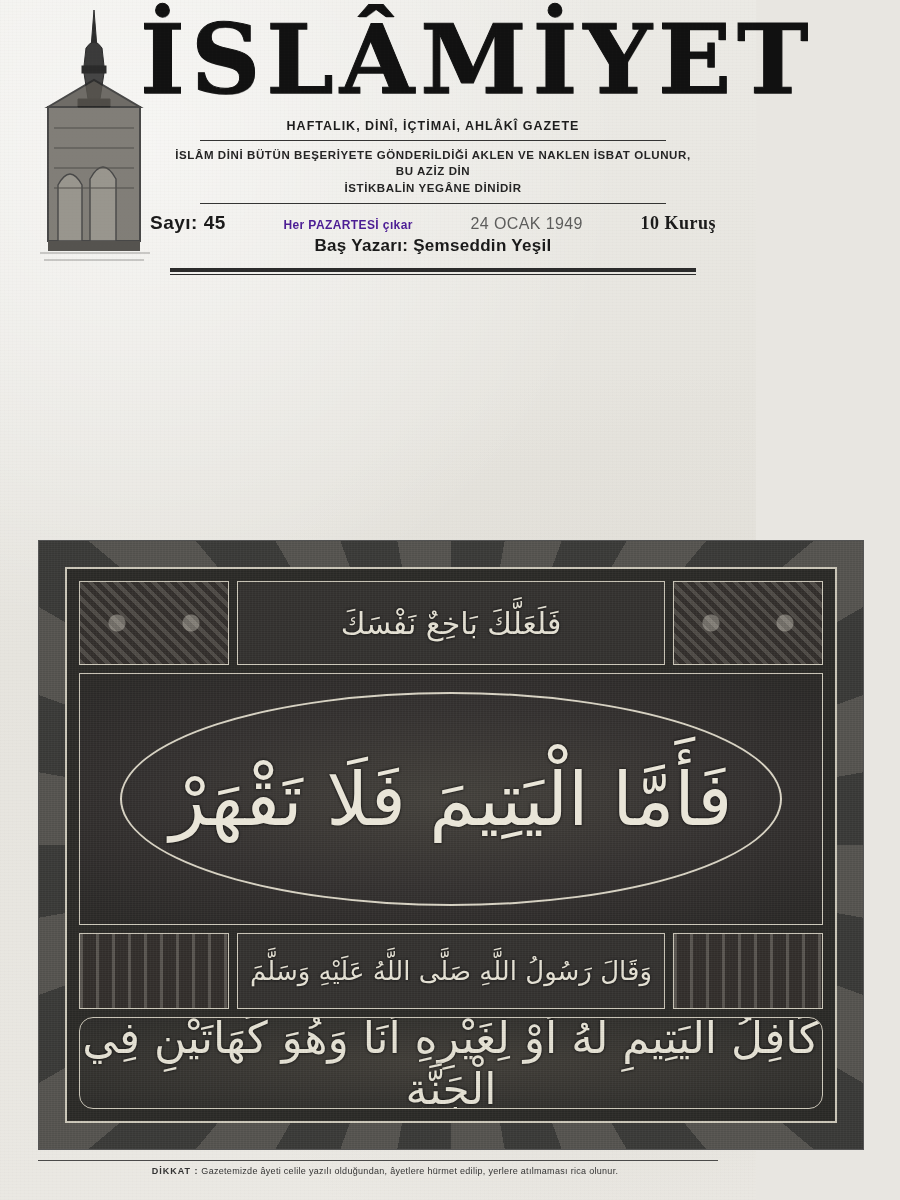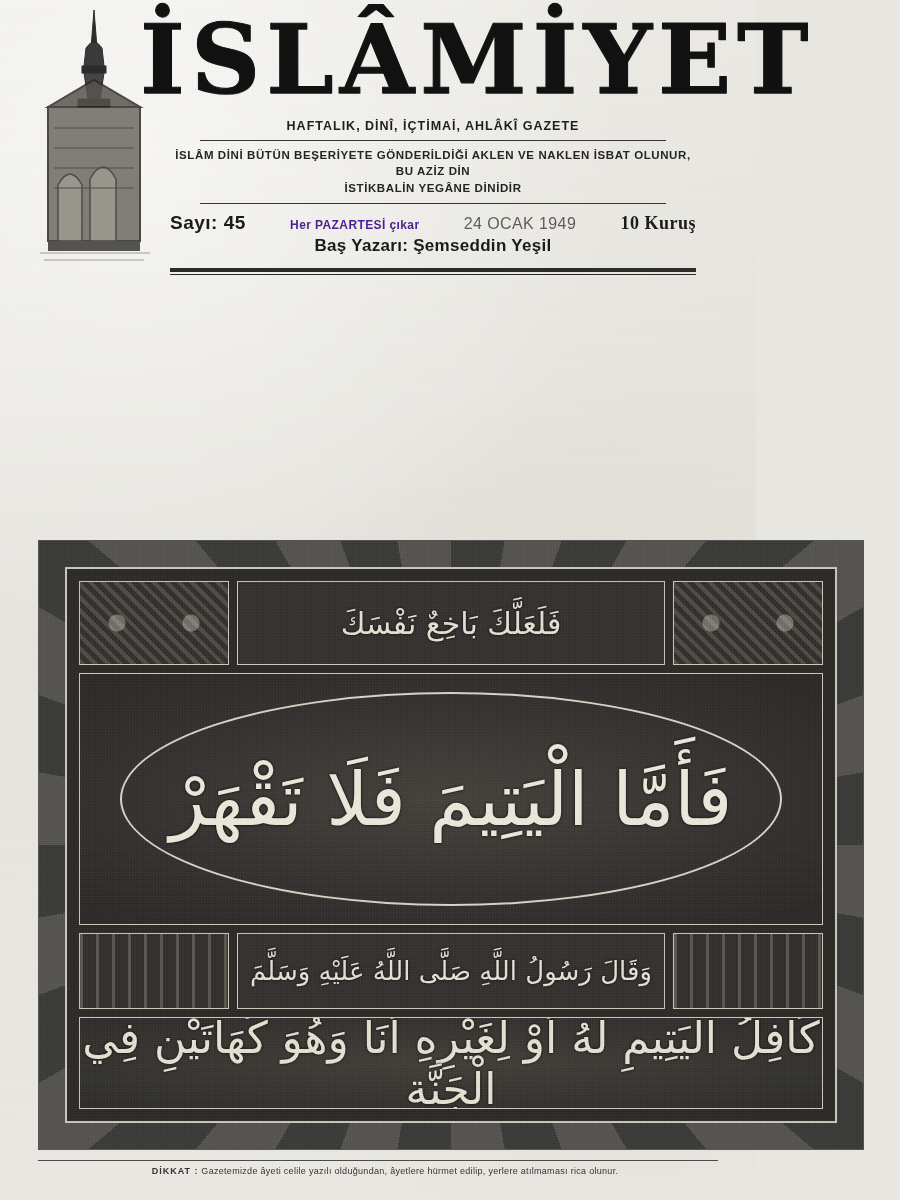--- a/index.html
+++ b/index.html
@@ -91,21 +91,21 @@
   }
   .rule2 {
     border: 0;
     border-top: 1.5px solid #333;
     margin: 6px 60px 8px 60px;
   }
   .issue-row {
     display: flex;
     align-items: baseline;
     justify-content: space-between;
-    margin: 0 30px;
+    margin: 0 10px;
     font-size: 12px;
   }
   .issue-no {
     font-size: 19px;
     font-weight: bold;
     letter-spacing: 0.5px;
   }
   .issue-mid {
     font-size: 12px;
     font-weight: bold;
@@ -251,20 +251,21 @@
       repeating-linear-gradient(90deg, rgba(232,228,216,0.22) 0 3px, rgba(0,0,0,0) 3px 16px),
       #332f2c;
   }
   .cell-mid-left { left: 12px; }
   .cell-mid-right { right: 12px; }
 
   .cell-bottom {
     left: 12px; right: 12px; top: 448px; bottom: 12px;
     font-size: 44px;
     background: radial-gradient(ellipse 85% 80% at 50% 50%, #423f3a 0%, #31302d 70%, #2a2927 100%);
+    border-radius: 14px;
   }
   .plate-noise {
     position: absolute;
     inset: 0;
     pointer-events: none;
     opacity: 0.45;
     background-image:
       repeating-linear-gradient(0deg, rgba(255,255,255,0.05) 0 1px, rgba(0,0,0,0.06) 1px 2px),
       repeating-linear-gradient(90deg, rgba(255,255,255,0.04) 0 1px, rgba(0,0,0,0.05) 1px 3px);
   }

